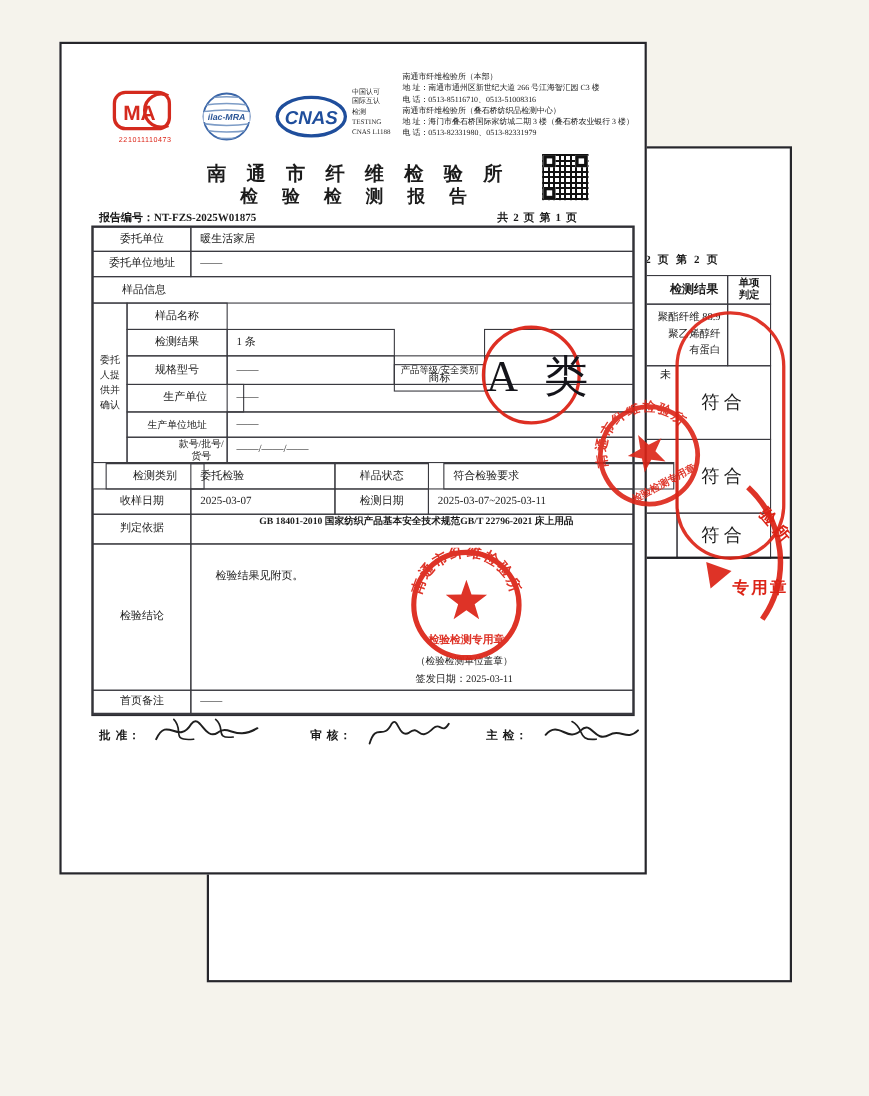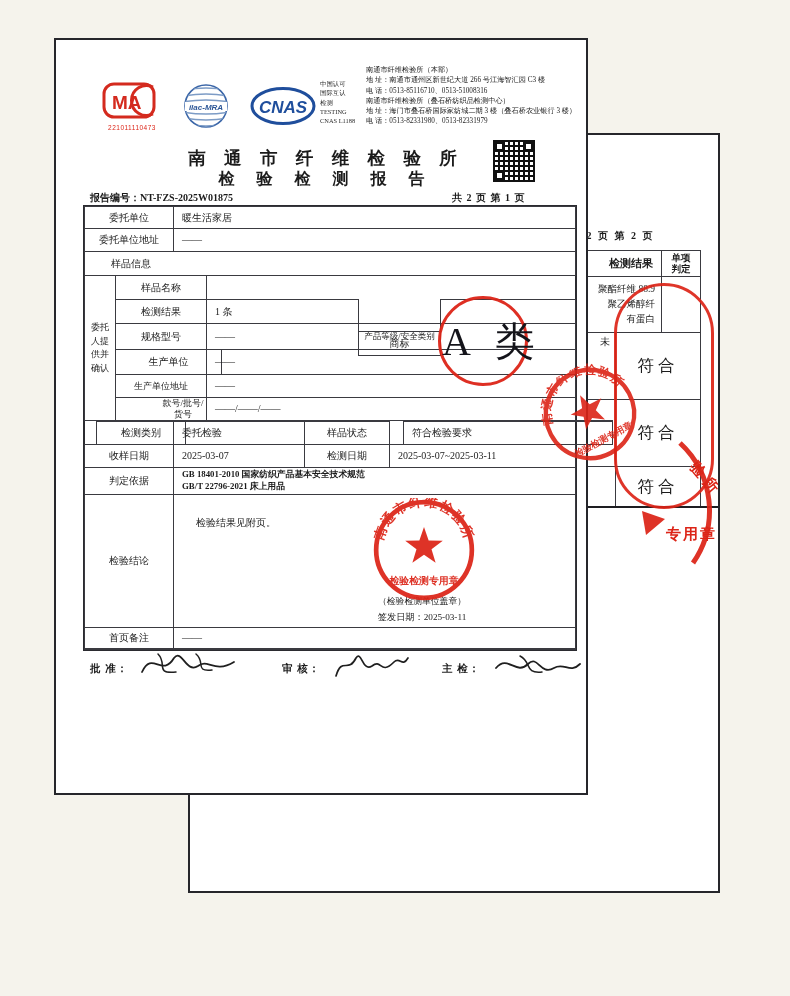--- a/index.html
+++ b/index.html
@@ -189,21 +189,21 @@
   <div class="cell v" style="left:117px;top:380px;width:132px;height:25px;border-top-width:2px;">委托检验</div>
   <div class="cell" style="left:248px;top:380px;width:86px;height:25px;border-top-width:2px;">样品状态</div>
   <div class="cell v" style="left:333px;top:380px;width:210px;height:25px;border-top-width:2px;margin-left:14px;">符合检验要求</div>
 
   <div class="cell" style="left:28px;top:404px;width:90px;height:24px;">收样日期</div>
   <div class="cell v" style="left:117px;top:404px;width:132px;height:24px;">2025-03-07</div>
   <div class="cell" style="left:248px;top:404px;width:86px;height:24px;">检测日期</div>
   <div class="cell v" style="left:333px;top:404px;width:187px;height:24px;">2025-03-07~2025-03-11</div>
 
   <div class="cell" style="left:28px;top:427px;width:90px;height:28px;">判定依据</div>
-  <div class="cell v bold" style="left:117px;top:427px;width:403px;height:28px;flex-direction:column;align-items:flex-start;justify-content:center;font-size:8.8px;line-height:1.35;">
+  <div class="cell v bold" style="left:117px;top:427px;width:403px;height:28px;flex-direction:row;align-items:flex-start;justify-content:center;font-size:8.8px;line-height:1.35;">
     <span>GB 18401-2010 国家纺织产品基本安全技术规范</span>
     <span>GB/T 22796-2021 床上用品</span>
   </div>
 
   <div class="cell" style="left:28px;top:454px;width:90px;height:134px;">检验结论</div>
   <div class="cell" style="left:117px;top:454px;width:403px;height:134px;"></div>
   <div class="abs" style="left:140px;top:476px;font-size:10px;">检验结果见附页。</div>
   <div class="abs" style="left:296px;top:556px;width:140px;text-align:center;font-size:8.8px;">（检验检测单位盖章）</div>
   <div class="abs" style="left:296px;top:571px;width:140px;text-align:center;font-size:9.2px;">签发日期：2025-03-11</div>
 

